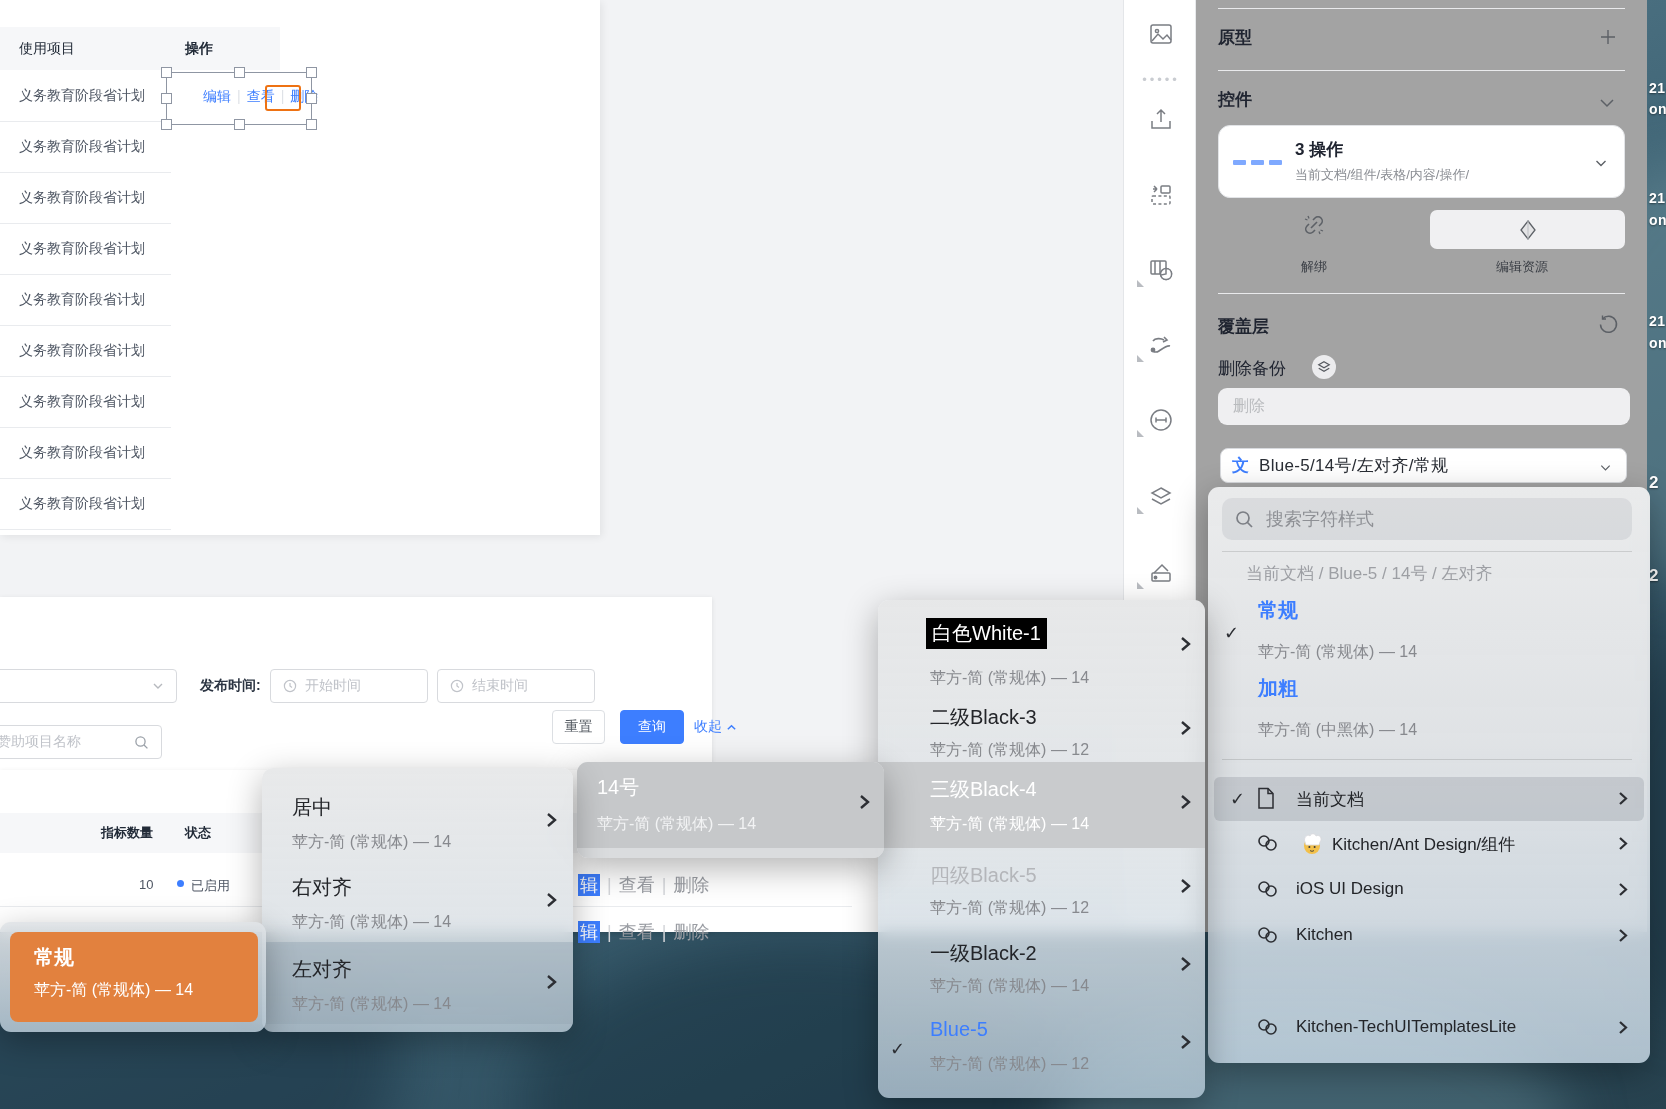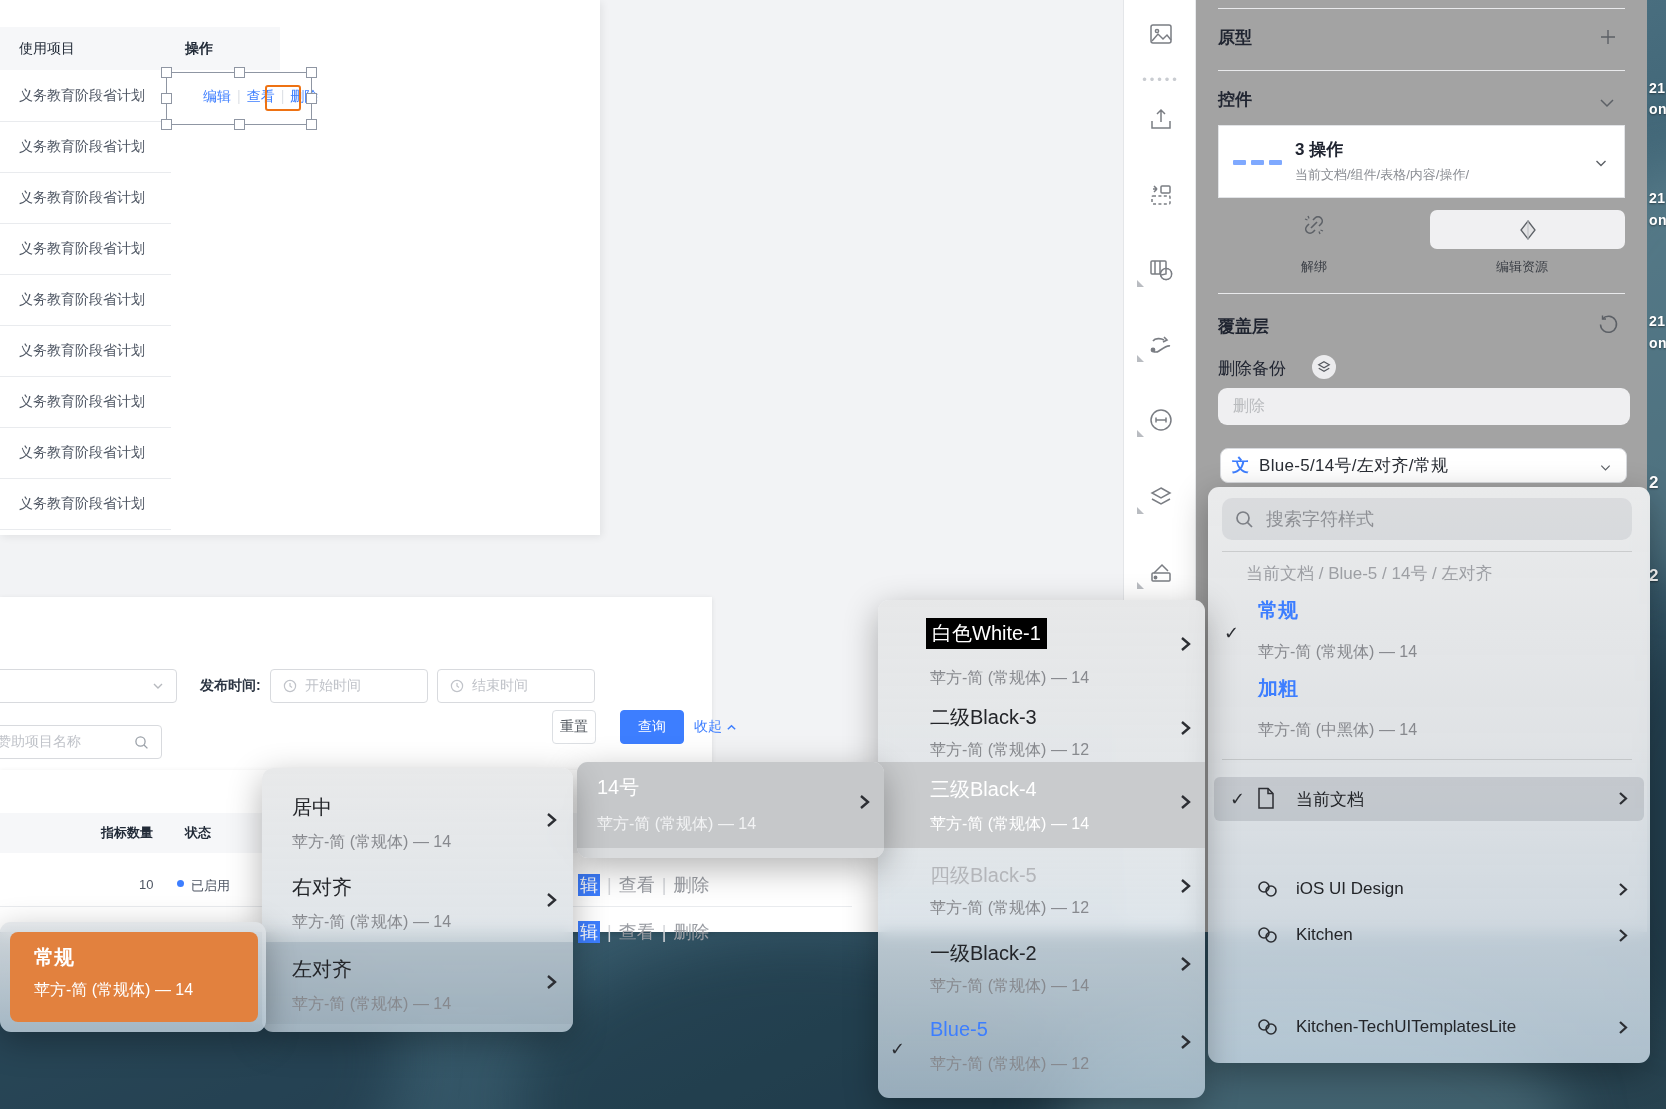--- a/index.html
+++ b/index.html
@@ -72,21 +72,21 @@
   .tool .tri { position:absolute; left:-9px; bottom:-2px; width:0; height:0;
     border-left:7px solid #b9bcc1; border-top:7px solid transparent; }
   .dots { color:#c9ccd1; font-size:13px; letter-spacing:3px; }
 
   
   .panel { position:absolute; left:1196px; top:0; width:451px; height:932px; background:#a3a3a3; }
   .pdiv { position:absolute; left:22px; width:407px; height:1px; background:#e9eaec; }
   .sec-title { position:absolute; left:22px; font-size:17px; font-weight:700; color:#202531; }
   .picon { position:absolute; color:#5c6066; }
   .comp-card { position:absolute; left:22px; top:125px; width:407px; height:73px;
-    border:1px solid #e2e4e7; border-radius:0; background:#fff; }
+    border:1px solid #e2e4e7; border-radius:12px; background:#fff; }
   .comp-thumb { position:absolute; left:14px; top:26px; width:52px; height:20px; display:flex;
     align-items:center; gap:5px; }
   .comp-thumb i { display:block; width:13px; height:5px; background:#7fa9ff; border-radius:1px; }
   .comp-title { position:absolute; left:76px; top:12px; font-size:17px; font-weight:700; color:#202531; }
   .comp-path { position:absolute; left:76px; top:40px; font-size:13px; color:#8a8d93; }
   .act-label { position:absolute; font-size:13px; color:#3a3e45; }
   .pill { position:absolute; left:234px; top:210px; width:195px; height:39px; background:#f0f0f2;
     border-radius:7px; display:flex; align-items:center; justify-content:center; color:#4a4e55; }
   .unbind-ic { position:absolute; left:105px; top:212px; color:#5c6066; }
   .badge { position:absolute; left:116px; top:355px; width:24px; height:24px; border-radius:50%;
@@ -286,21 +286,21 @@
         </svg>
       <span class="ph">结束时间</span>
     </div>
     <div class="inp" style="left:-18px;top:725px;width:180px">
       <span class="ph" style="margin-left:14px;width:112px">赞助项目名称</span>
       <svg style="position:absolute;right:12px" width="15" height="15" viewBox="0 0 15 15">
           <circle cx="6.5" cy="6.5" r="4.6" stroke="#9aa0a8" fill="none" stroke-width="1.3"></circle>
           <path d="M10 10l3.4 3.4" stroke="#9aa0a8" stroke-width="1.3"></path>
         </svg>
     </div>
-    <div class="btn btn-plain" style="left:552px;top:710px;width:44px">
+    <div class="btn btn-plain" style="left:552px;top:710px;width:53px">
         <span>重置</span>
       </div>
     <div class="btn btn-primary" style="left:620px;top:710px;width:64px">
         <span>查询</span>
       </div>
     <div class="link-collapse" style="left:694px;top:718px">
       <span>收起</span>
       <svg width="11" height="11" viewBox="0 0 12 12">
           <path d="M2 8l4-4 4 4" stroke="#3d7eff" stroke-width="1.6" fill="none"></path>
         </svg>
@@ -469,20 +469,41 @@
         <svg width="20" height="23" viewBox="0 0 20 23" fill="none" stroke="#2c2e33" stroke-width="1.5">
             <path d="M3 1.5h9l5 5v14.5H3z"></path>
             <path d="M12 1.5v5h5"></path>
           </svg>
       </span>
       <span class="lib-label">当前文档</span>
       <svg class="chev lib-chev" width="15" height="17" viewBox="0 0 15 17">
           <path d="M5 3l6 5.5L5 14" stroke="#2c2e33" stroke-width="2.2" fill="none"></path>
         </svg>
     </div>
+    <div class="lib-row" style="top:335px">
+      <span class="lib-ic">
+        <svg width="24" height="22" viewBox="0 0 24 22" fill="none" stroke="#2c2e33" stroke-width="1.6">
+            <circle cx="8" cy="9" r="5"></circle>
+            <circle cx="15" cy="13" r="5"></circle>
+          </svg>
+      </span>
+      <span class="chef">
+        <svg width="24" height="25" viewBox="0 0 24 25">
+            <circle cx="12" cy="15" r="8" fill="#f2c04a"></circle>
+            <path d="M5 11c-2-5 3-8 5-6 1-3 5-3 6 0 3-2 7 2 4 6l-1 3H6z" fill="#fff" stroke="#d8d8dc" stroke-width=".8"></path>
+            <circle cx="9.4" cy="16" r="1" fill="#3a3a3a"></circle>
+            <circle cx="14.6" cy="16" r="1" fill="#3a3a3a"></circle>
+            <path d="M10 19.5c1.3 1 2.7 1 4 0" stroke="#3a3a3a" stroke-width=".9" fill="none"></path>
+          </svg>
+      </span>
+      <span class="lib-label">Kitchen/Ant Design/组件</span>
+      <svg class="chev lib-chev" width="15" height="17" viewBox="0 0 15 17">
+          <path d="M5 3l6 5.5L5 14" stroke="#2c2e33" stroke-width="2.2" fill="none"></path>
+        </svg>
+    </div>
     <div class="lib-row" style="top:381px">
       <span class="lib-ic">
         <svg width="24" height="22" viewBox="0 0 24 22" fill="none" stroke="#2c2e33" stroke-width="1.6">
             <circle cx="8" cy="9" r="5"></circle>
             <circle cx="15" cy="13" r="5"></circle>
           </svg>
       </span>
       <span class="lib-label">iOS UI Design</span>
       <svg class="chev lib-chev" width="15" height="17" viewBox="0 0 15 17">
           <path d="M5 3l6 5.5L5 14" stroke="#2c2e33" stroke-width="2.2" fill="none"></path>

